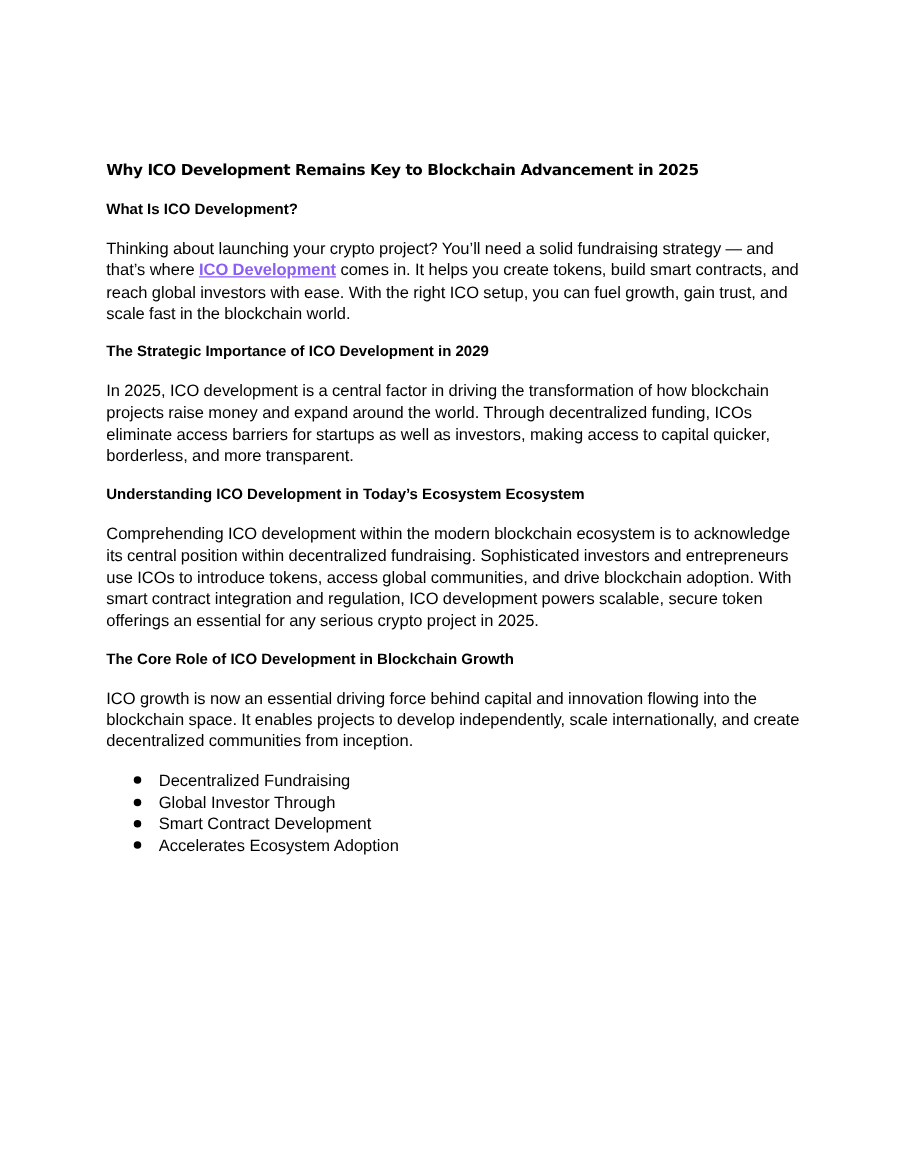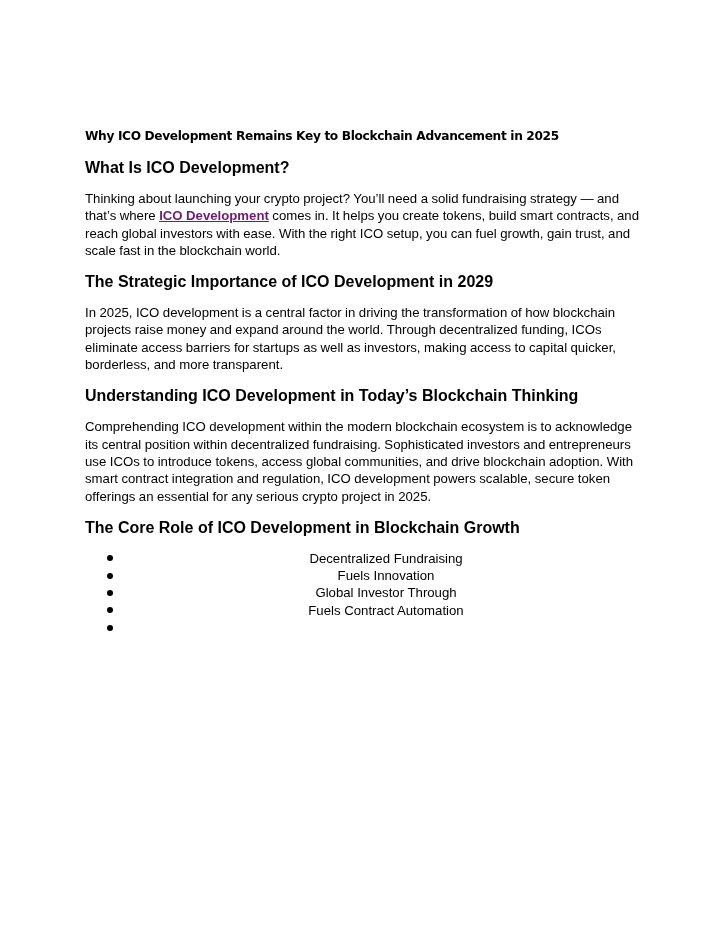--- a/index.html
+++ b/index.html
@@ -26,44 +26,43 @@
     }
     .title {
       font-family: "DejaVu Sans", sans-serif;
       font-weight: bold;
       font-size: 12.2px;
       letter-spacing: -0.35px;
       margin: 0 0 14px 0;
       line-height: 17px;
     }
     h2 {
-      font-size: 16px;
+      font-size: 12px;
       font-weight: bold;
       margin: 0 0 14px 0;
       line-height: 17px;
     }
     p {
       margin: 0 0 14px 0;
       word-spacing: -0.2px;
     }
     a.link {
-      color: #701a75;
+      color: #8b5cf6;
       font-weight: bold;
       text-decoration: underline;
     }
     ul.bullets {
       list-style: none;
       margin: 0;
       padding: 0 0 0 22px;
     }
     ul.bullets li {
       position: relative;
       padding-left: 20px;
       line-height: 17.3px;
-      text-align: center;
     }
     ul.bullets li .dot {
       position: absolute;
       left: 0;
       top: 5.5px;
       width: 6px;
       height: 6px;
       border-radius: 50%;
       background: #000;
     }
@@ -74,25 +73,25 @@
 <div class="page">
   <div class="title">Why ICO Development Remains Key to Blockchain Advancement in 2025</div>
 
 
   <h2>What Is ICO Development?</h2>
   <p><span>Thinking about launching your crypto project? You’ll need a solid fundraising strategy — and that’s where </span><a class="link" href="#">ICO Development</a><span> comes in. It helps you create tokens, build smart contracts, and reach global investors with ease. With the right ICO setup, you can fuel growth, gain trust, and scale fast in the blockchain world.</span></p>
 
   <h2>The Strategic Importance of ICO Development in 2029</h2>
   <p>In 2025, ICO development is a central factor in driving the transformation of how blockchain projects raise money and expand around the world. Through decentralized funding, ICOs eliminate access barriers for startups as well as investors, making access to capital quicker, borderless, and more transparent.</p>
 
-  <h2>Understanding ICO Development in Today’s Blockchain Thinking</h2>
+  <h2>Understanding ICO Development in Today’s Ecosystem Ecosystem</h2>
   <p>Comprehending ICO development within the modern blockchain ecosystem is to acknowledge its central position within decentralized fundraising. Sophisticated investors and entrepreneurs use ICOs to introduce tokens, access global communities, and drive blockchain adoption. With smart contract integration and regulation, ICO development powers scalable, secure token offerings an essential for any serious crypto project in 2025.</p>
 
   <h2>The Core Role of ICO Development in Blockchain Growth</h2>
+  <p>ICO growth is now an essential driving force behind capital and innovation flowing into the blockchain space. It enables projects to develop independently, scale internationally, and create decentralized communities from inception.</p>
 
   <ul class="bullets">
     <li><span class="dot"></span><span>Decentralized Fundraising</span></li>
-    <li><span class="dot"></span><span>Fuels Innovation</span></li>
     <li><span class="dot"></span><span>Global Investor Through</span></li>
-    <li><span class="dot"></span><span>Fuels Contract Automation</span></li>
-    <li><span class="dot"></span></li>
+    <li><span class="dot"></span><span>Smart Contract Development</span></li>
+    <li><span class="dot"></span><span>Accelerates Ecosystem Adoption</span></li>
   </ul>
 </div>
 
 </body></html>

